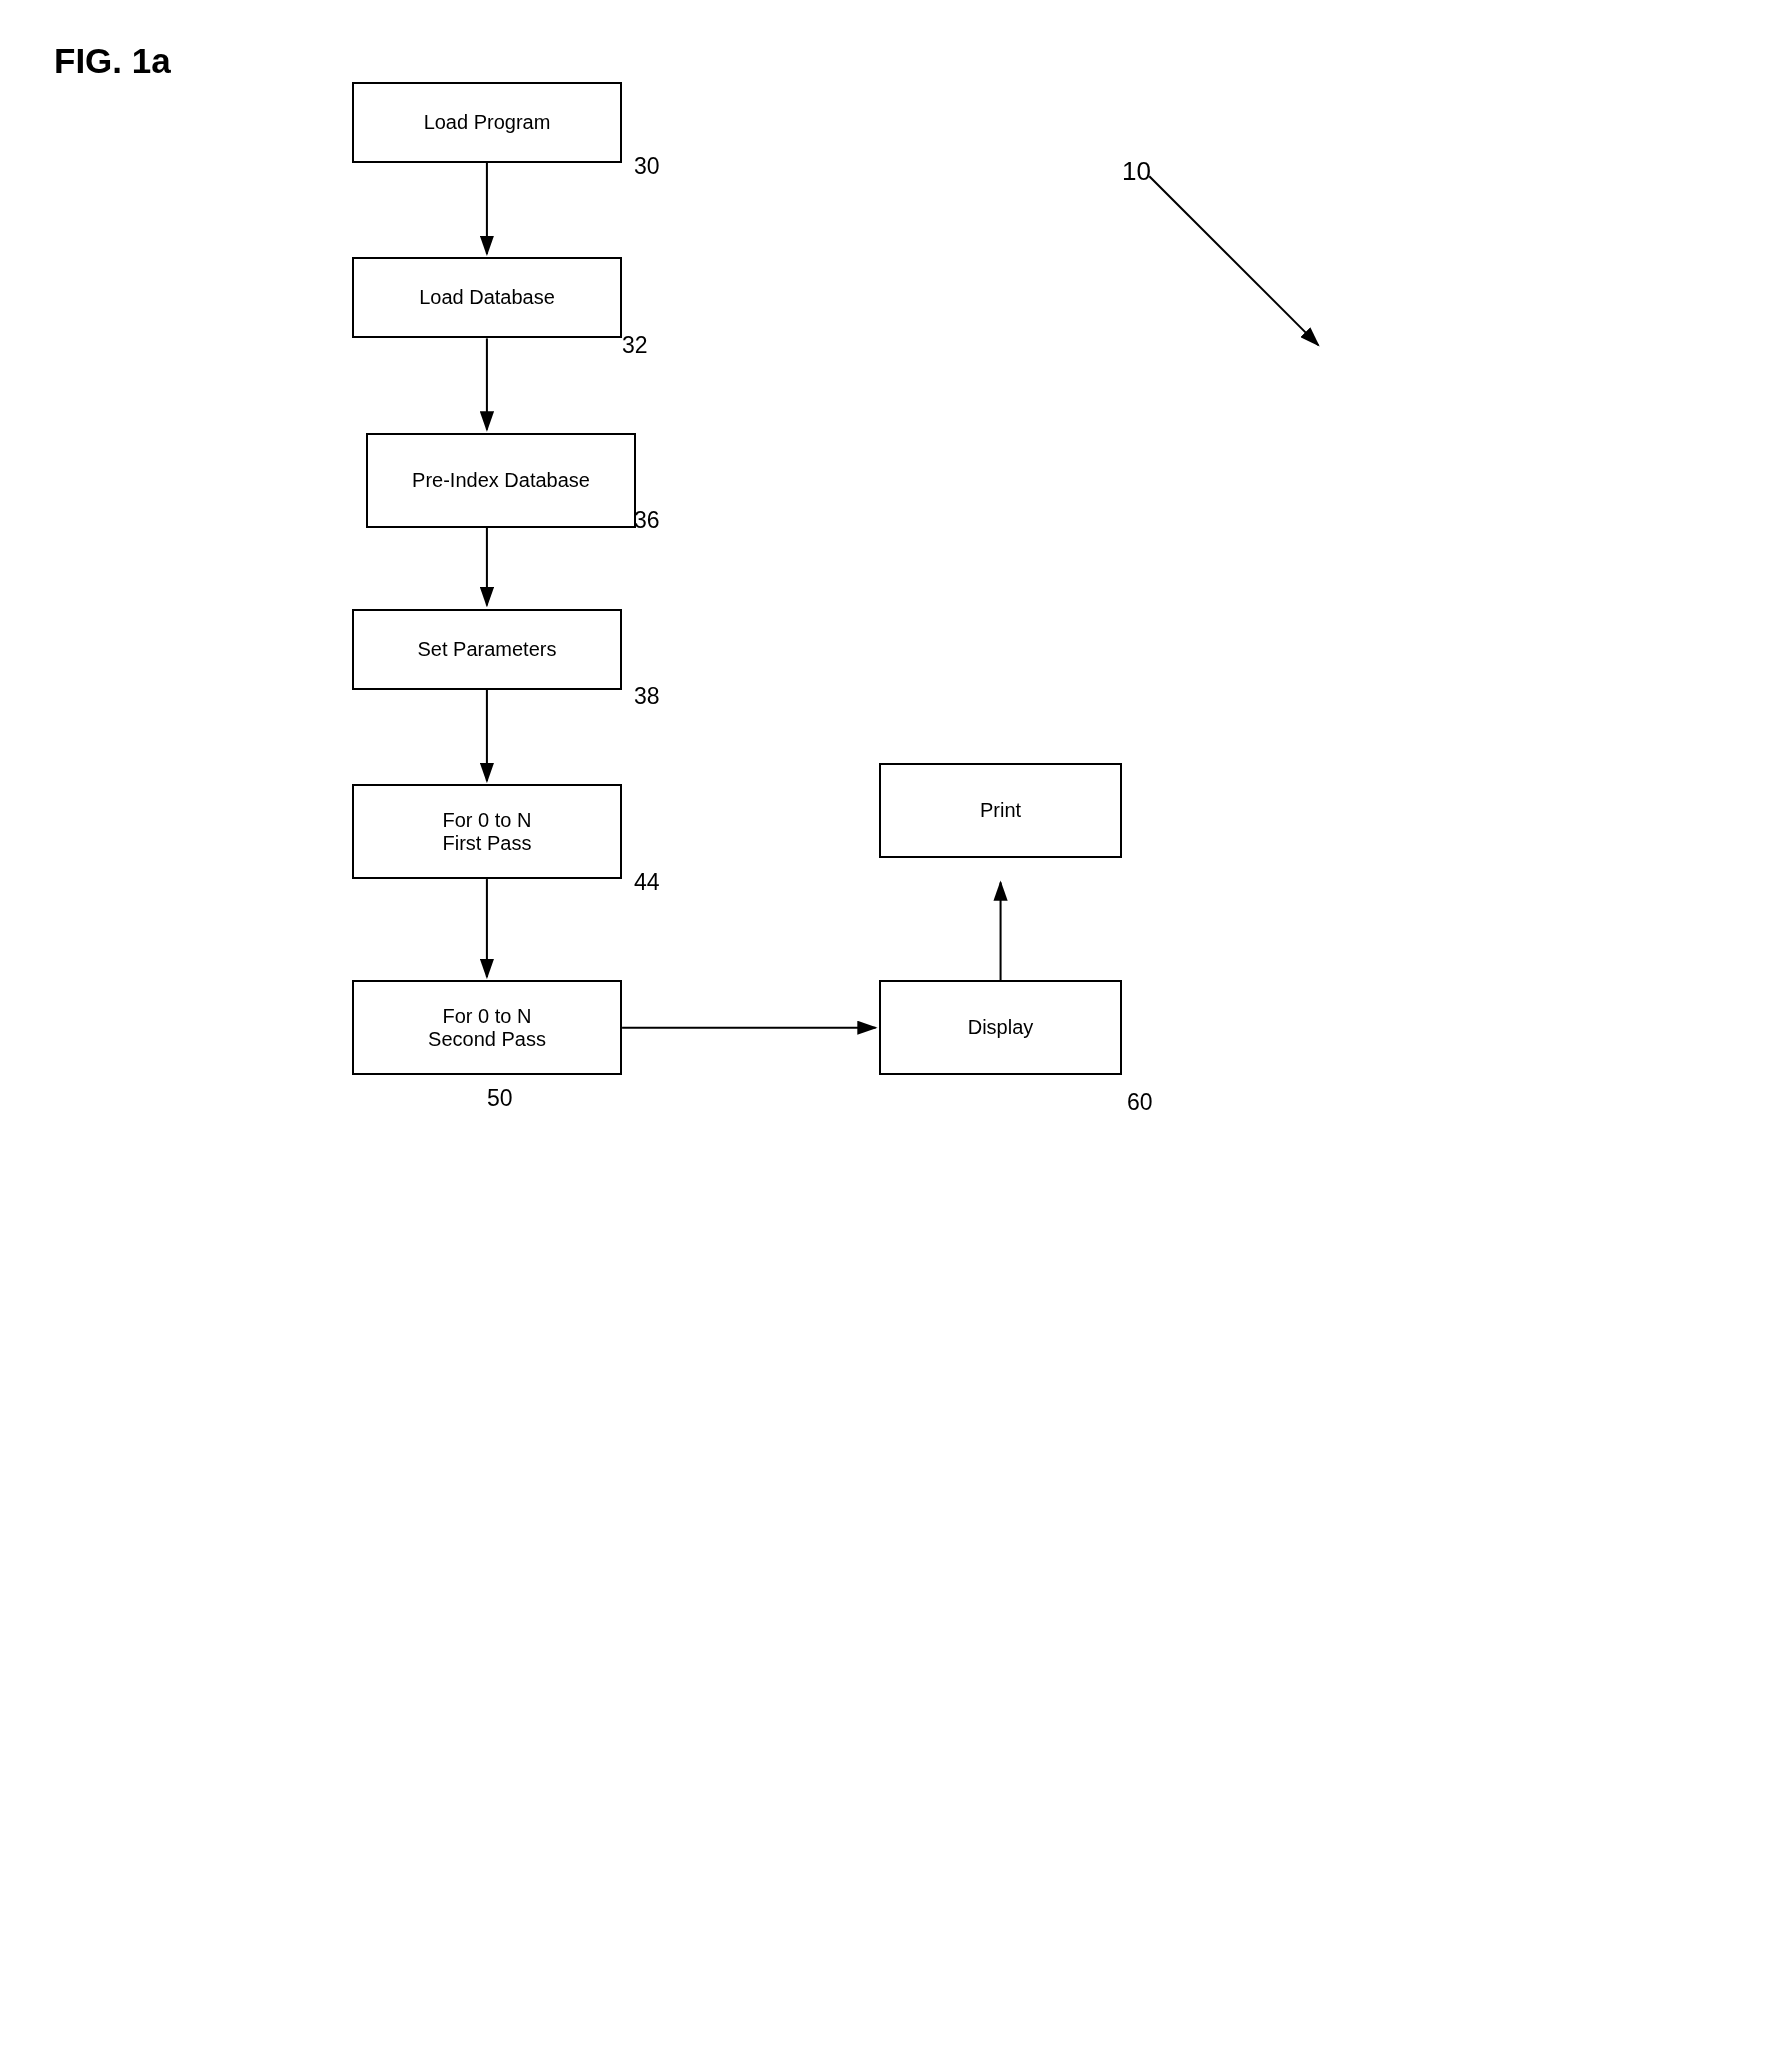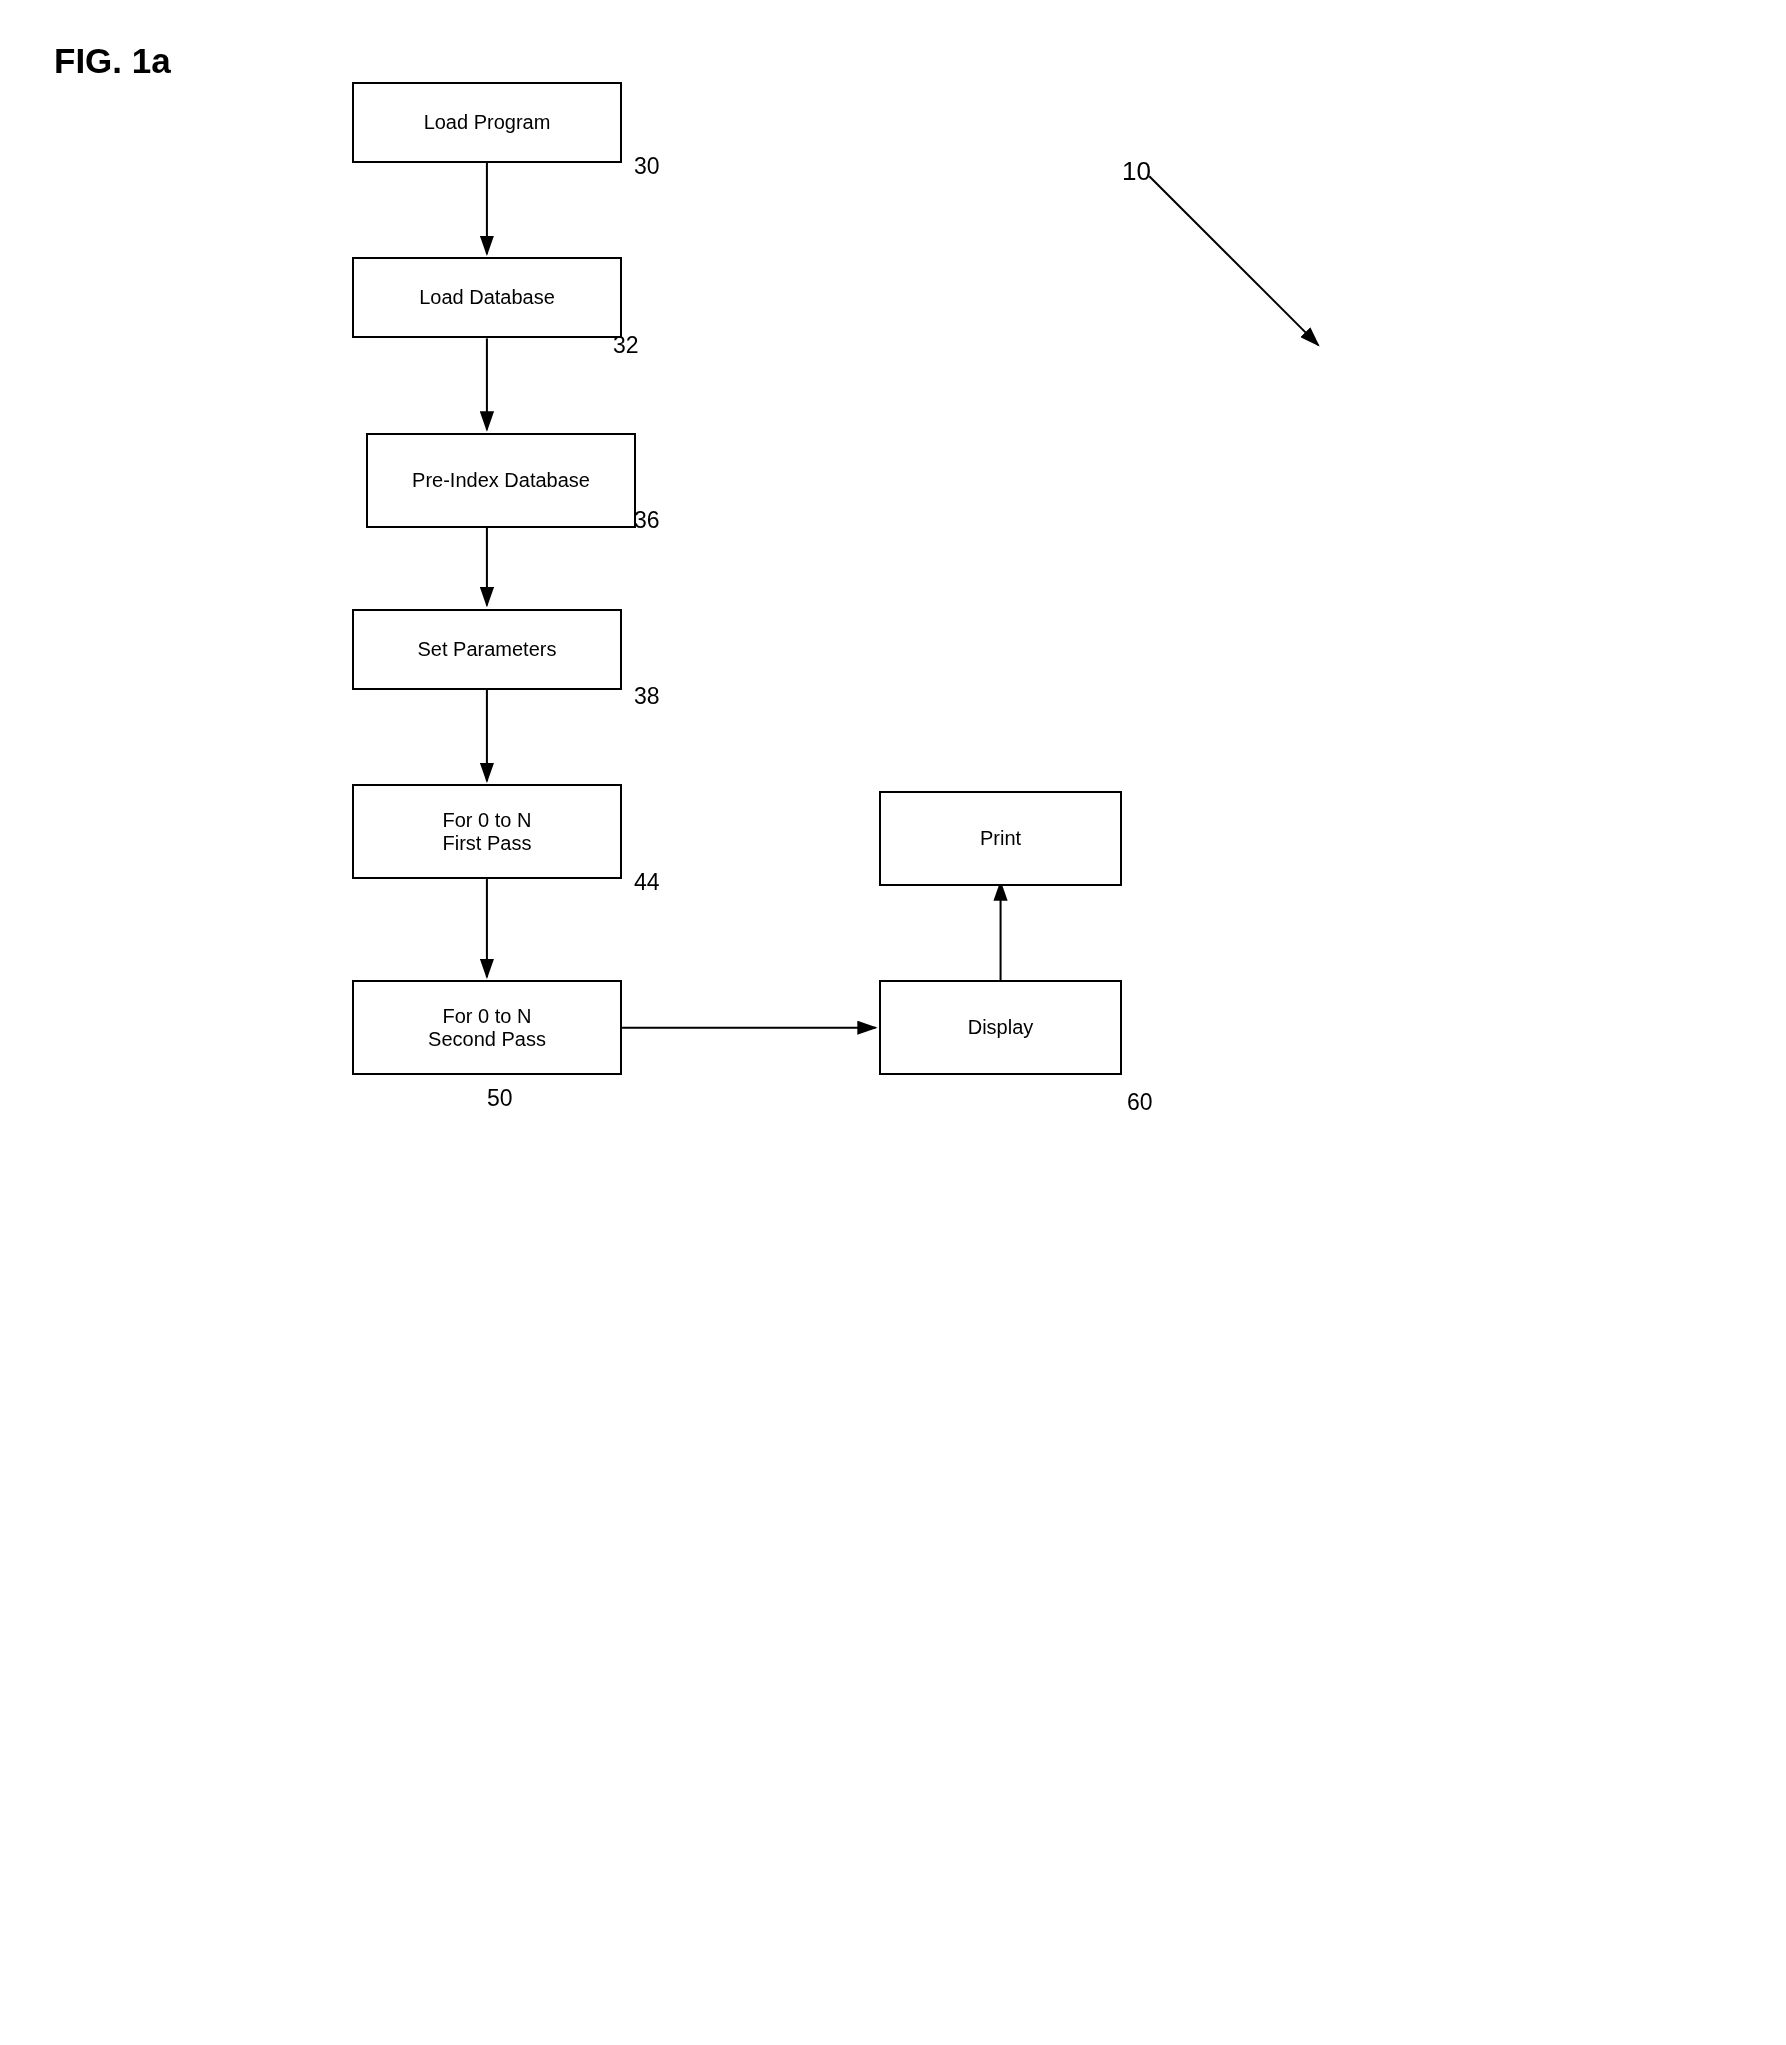--- a/index.html
+++ b/index.html
@@ -98,21 +98,21 @@
   </svg>
 
   <div class="flow-box" style="left:149px; top:41px; width:270px; height:81px;">
     <span>Load Program</span>
   </div>
   <span class="ref-num" style="left:431px; top:112px;">30</span>
 
   <div class="flow-box" style="left:149px; top:216px; width:270px; height:81px;">
     <span>Load Database</span>
   </div>
-  <span class="ref-num" style="left:410px; top:291px;">32</span>
+  <span class="ref-num" style="left:419px; top:291px;">32</span>
 
   <div class="flow-box" style="left:163px; top:392px; width:270px; height:95px;">
     <span>Pre-Index Database</span>
   </div>
   <span class="ref-num" style="left:431px; top:466px;">36</span>
 
   <div class="flow-box" style="left:149px; top:568px; width:270px; height:81px;">
     <span>Set Parameters</span>
   </div>
   <span class="ref-num" style="left:431px; top:642px;">38</span>
@@ -127,20 +127,20 @@
     <span style="white-space:pre-line;">For 0 to N
 Second Pass</span>
   </div>
   <span class="ref-num" style="left:284px; top:1044px;">50</span>
 
   <div class="flow-box" style="left:676px; top:939px; width:243px; height:95px;">
     <span>Display</span>
   </div>
   <span class="ref-num" style="left:924px; top:1024px;margin-top:24px;">60</span>
 
-  <div class="flow-box" style="left:676px; top:750px; width:243px; height:95px;">
+  <div class="flow-box" style="left:676px; top:722px; width:243px; height:95px;">
     <span>Print</span>
   </div>
 
   <span class="ref-num ref-10" style="left:919px; top:115px;">10</span>
 
 </div>
 
 
 </body></html>

